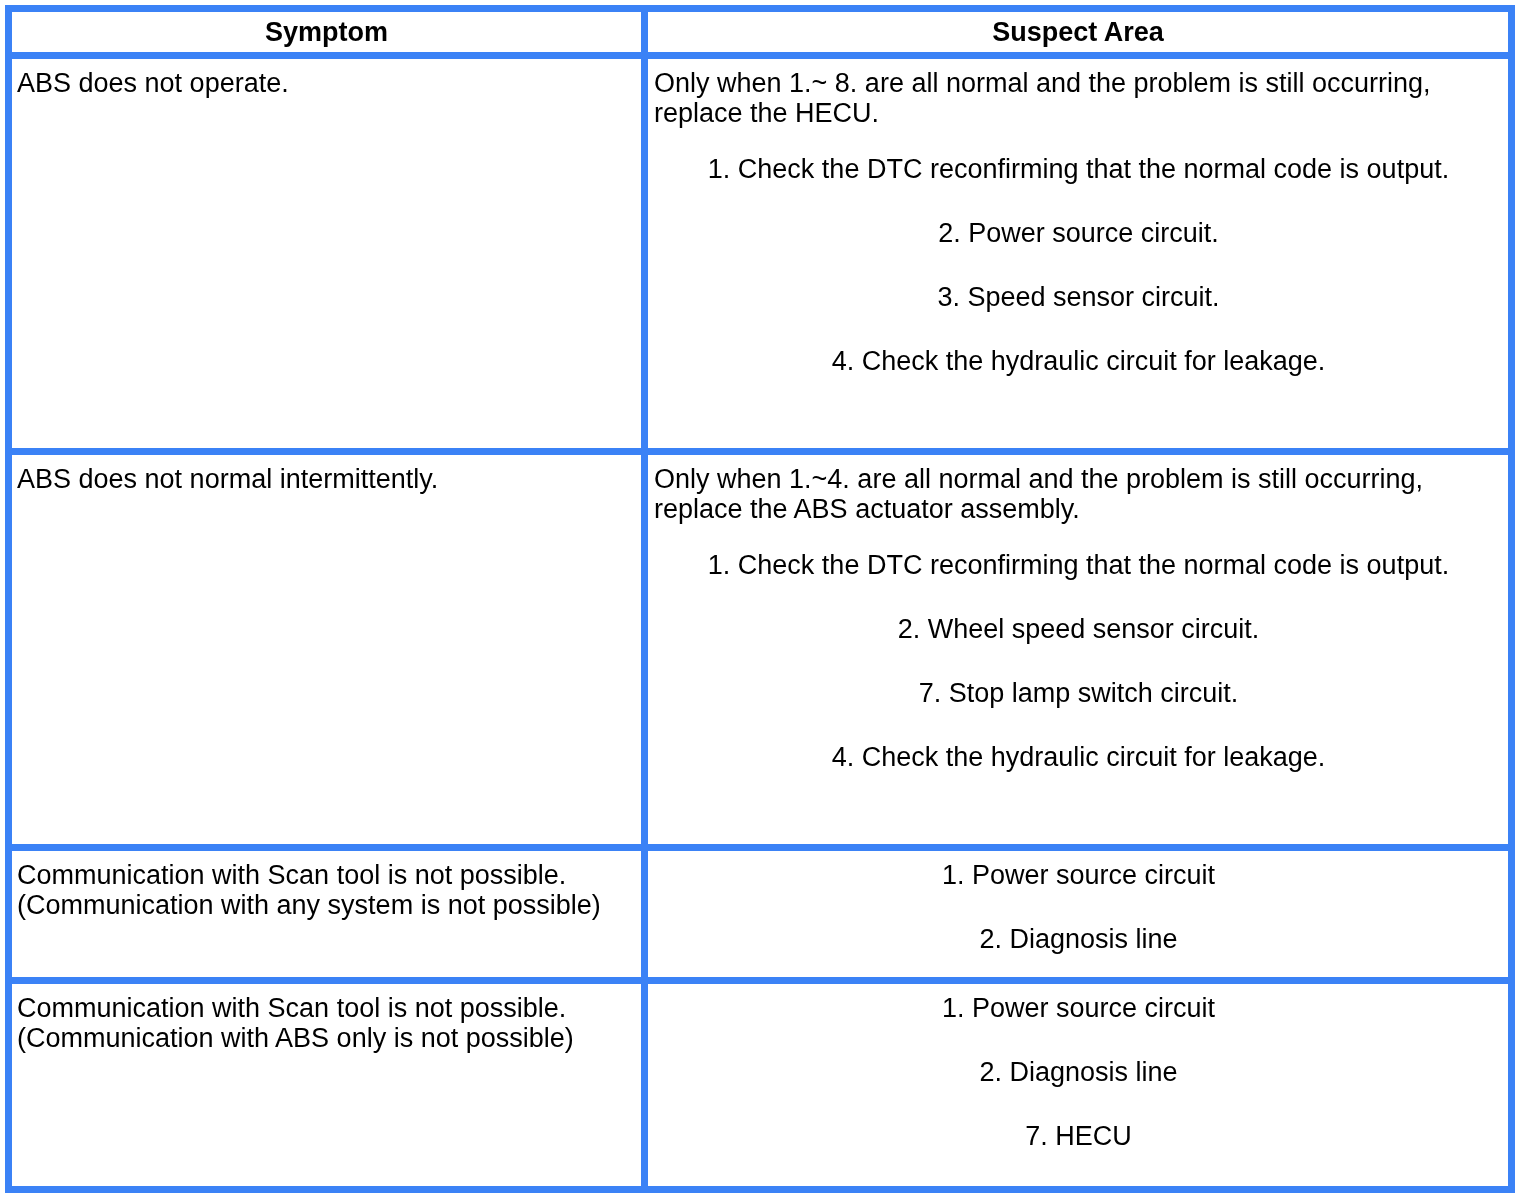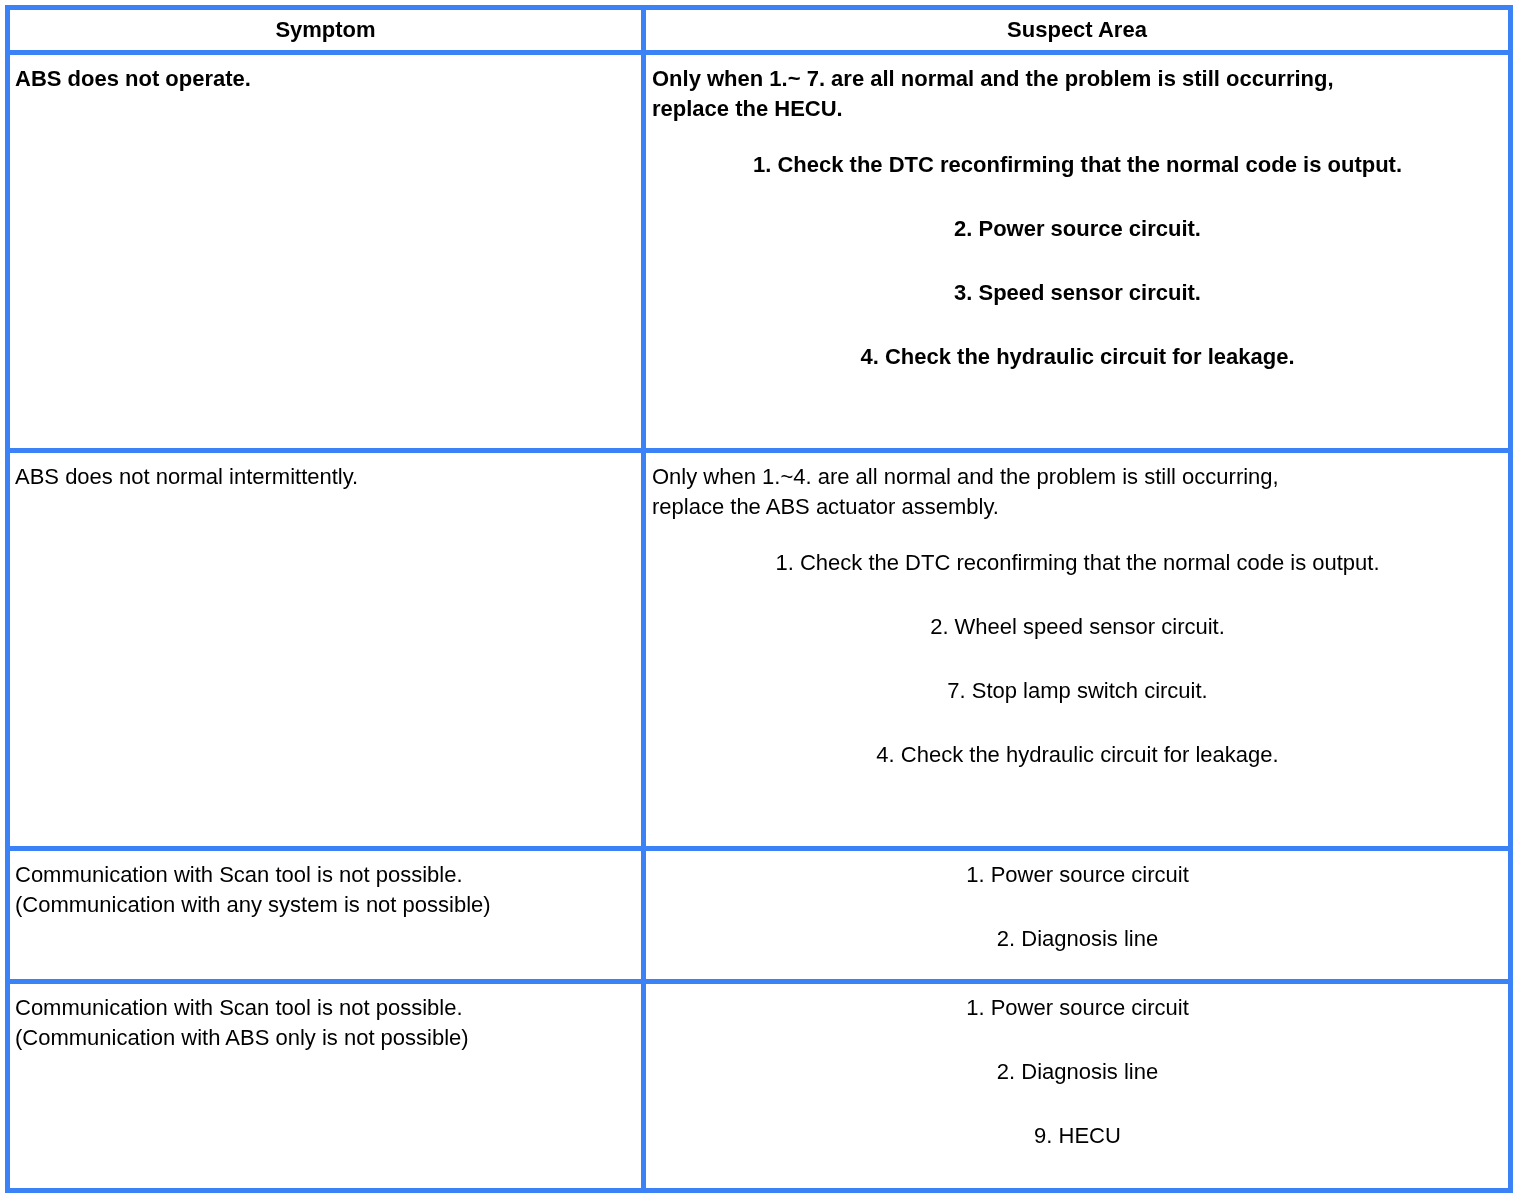--- a/index.html
+++ b/index.html
@@ -6,40 +6,40 @@
   body { width: 1520px; height: 1198px; position: relative; overflow: hidden;
          font-family: "Liberation Sans", sans-serif; color: #000; }
   table.diag {
     position: absolute; left: 5px; top: 5px;
     width: 1503px; height: 1188px;
     border-collapse: collapse;
     border: 4px solid #000;
     table-layout: fixed;
   }
   table.diag th, table.diag td {
-    border: 5px solid #3b82f6;
+    border: 7px solid #3b82f6;
     vertical-align: top;
-    font-size: 22px;
+    font-size: 27px;
     line-height: 30px;
     padding: 0;
   }
   table.diag th {
     font-weight: bold; text-align: center; vertical-align: middle;
     height: 40px; border-bottom: 1px solid #000;
   }
   col.c1 { width: 636px; }
   col.c2 { width: 867px; }
   td .cell { padding: 9px 5px 0 5px; }
   td.sym .cell { padding-left: 5px; }
   td.sus .cell { padding-left: 6px; }
   .intro { white-space: pre-line; margin: 0 0 26px 0; }
   .item { margin: 0 0 34px 0; text-align: center; }
   .item:last-child { margin-bottom: 0; margin-top: 16px; }
   .sym-text { white-space: pre-line; }
-  tr.r1 td { height: 326px; font-weight: bold; }
+  tr.r1 td { height: 326px; }
   tr.r2 td { height: 326px; }
   tr.r3 td { height: 105px; }
   tr.r4 td { height: 169px; }
   tr.r5 td { height: 105px; }
   tr.r6 td { height: 106px; }
   tr.r3 .item, tr.r4 .item, tr.r5 .item, tr.r6 .item { margin-bottom: 34px; }
   tr.r3 .item:last-child, tr.r4 .item:last-child, tr.r5 .item:last-child, tr.r6 .item:last-child { margin-bottom: 0; }
 </style>
 </head>
 <body>
@@ -57,21 +57,21 @@
   </thead>
   <tbody>
     <tr class="r1">
       <td class="sym">
           <div class="cell">
             <div class="sym-text">ABS does not operate.</div>
           </div>
         </td>
       <td class="sus">
           <div class="cell">
-        <div class="intro">Only when 1.~ 7. are all normal and the problem is still occurring,
+        <div class="intro">Only when 1.~ 8. are all normal and the problem is still occurring,
 replace the HECU.</div>
         <div class="item">1. Check the DTC reconfirming that the normal code is output.</div>
         <div class="item">2. Power source circuit.</div>
         <div class="item">3. Speed sensor circuit.</div>
         <div class="item">4. Check the hydraulic circuit for leakage.</div>
       </div>
         </td>
     </tr>
     <tr class="r2">
       <td class="sym">
@@ -108,18 +108,18 @@
       <td class="sym">
           <div class="cell">
             <div class="sym-text">Communication with Scan tool is not possible.
 (Communication with ABS only is not possible)</div>
           </div>
         </td>
       <td class="sus">
           <div class="cell">
         <div class="item">1. Power source circuit</div>
         <div class="item">2. Diagnosis line</div>
-        <div class="item">9. HECU</div>
+        <div class="item">7. HECU</div>
       </div>
         </td>
     </tr>
   </tbody>
 </table>
 
 </body></html>

